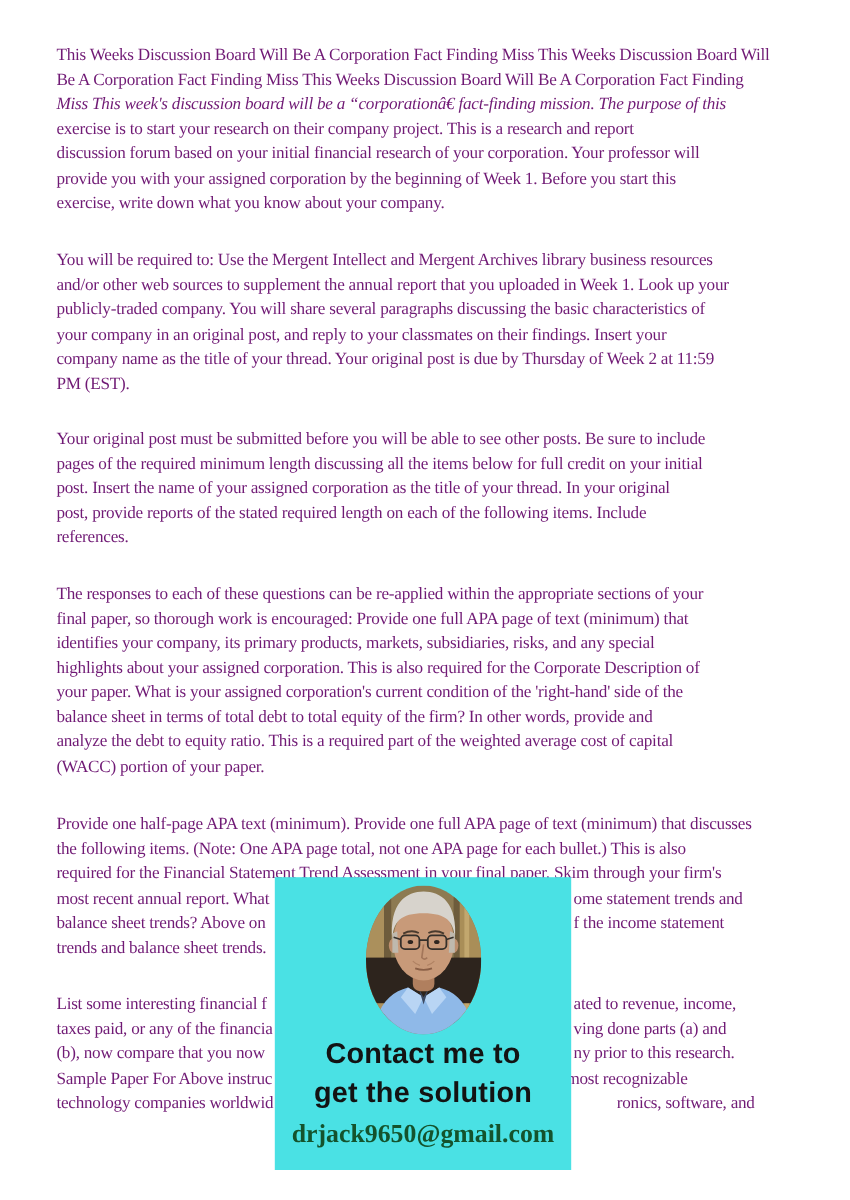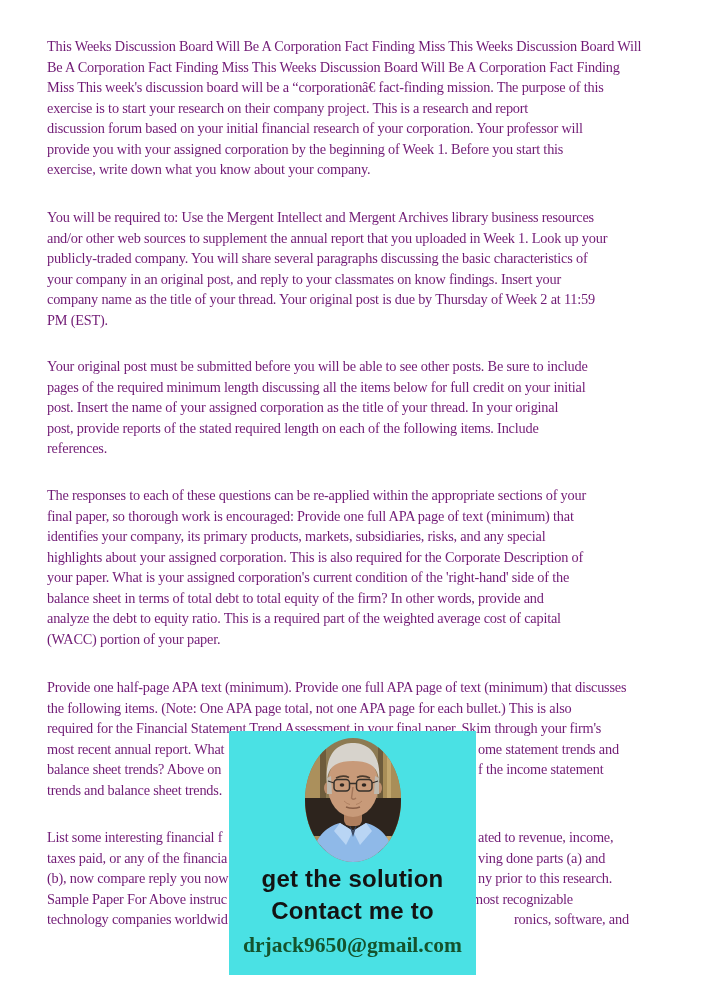--- a/index.html
+++ b/index.html
@@ -60,29 +60,29 @@
   }
 </style>
 </head>
 <body>
 
 <div id="page">
 
   <div>
       <div class="line" style="top: 36px;">This Weeks Discussion Board Will Be A Corporation Fact Finding Miss This Weeks Discussion Board Will</div>
       <div class="line" style="top: 56.5px;">Be A Corporation Fact Finding Miss This Weeks Discussion Board Will Be A Corporation Fact Finding</div>
-      <div class="line" style="top: 77px;">Miss This week's discussion board will be a “corporationâ€ fact-finding mission. The purpose of this</div>
+      <div class="line" style="top: 77px; font-style: italic;">Miss This week's discussion board will be a “corporationâ€ fact-finding mission. The purpose of this</div>
       <div class="line" style="top: 97.5px;">exercise is to start your research on their company project. This is a research and report</div>
       <div class="line" style="top: 118px;">discussion forum based on your initial financial research of your corporation. Your professor will</div>
       <div class="line" style="top: 138.5px;">provide you with your assigned corporation by the beginning of Week 1. Before you start this</div>
       <div class="line" style="top: 159px;">exercise, write down what you know about your company.</div>
       <div class="line" style="top: 207px;">You will be required to: Use the Mergent Intellect and Mergent Archives library business resources</div>
       <div class="line" style="top: 227.5px;">and/or other web sources to supplement the annual report that you uploaded in Week 1. Look up your</div>
       <div class="line" style="top: 248px;">publicly-traded company. You will share several paragraphs discussing the basic characteristics of</div>
-      <div class="line" style="top: 268.5px;">your company in an original post, and reply to your classmates on know findings. Insert your</div>
+      <div class="line" style="top: 268.5px;">your company in an original post, and reply to your classmates on their findings. Insert your</div>
       <div class="line" style="top: 289px;">company name as the title of your thread. Your original post is due by Thursday of Week 2 at 11:59</div>
       <div class="line" style="top: 309.5px;">PM (EST).</div>
       <div class="line" style="top: 356px;">Your original post must be submitted before you will be able to see other posts. Be sure to include</div>
       <div class="line" style="top: 376.5px;">pages of the required minimum length discussing all the items below for full credit on your initial</div>
       <div class="line" style="top: 397px;">post. Insert the name of your assigned corporation as the title of your thread. In your original</div>
       <div class="line" style="top: 417.5px;">post, provide reports of the stated required length on each of the following items. Include</div>
       <div class="line" style="top: 438px;">references.</div>
       <div class="line" style="top: 485px;">The responses to each of these questions can be re-applied within the appropriate sections of your</div>
       <div class="line" style="top: 505.5px;">final paper, so thorough work is encouraged: Provide one full APA page of text (minimum) that</div>
       <div class="line" style="top: 526px;">identifies your company, its primary products, markets, subsidiaries, risks, and any special</div>
@@ -92,21 +92,21 @@
       <div class="line" style="top: 608px;">analyze the debt to equity ratio. This is a required part of the weighted average cost of capital</div>
       <div class="line" style="top: 628.5px;">(WACC) portion of your paper.</div>
       <div class="line" style="top: 677px;">Provide one half-page APA text (minimum). Provide one full APA page of text (minimum) that discusses</div>
       <div class="line" style="top: 697.5px;">the following items. (Note: One APA page total, not one APA page for each bullet.) This is also</div>
       <div class="line" style="top: 718px;">required for the Financial Statement Trend Assessment in your final paper. Skim through your firm's</div>
       <div class="line" style="top: 738.5px;"><span>most recent annual report. What</span><span class="frag-right" style="left: 431px;">ome statement trends and</span></div>
       <div class="line" style="top: 759px;"><span>balance sheet trends? Above on</span><span class="frag-right" style="left: 431px;">f the income statement</span></div>
       <div class="line" style="top: 779.5px; text-align: right;">trends and balance sheet trends.</div>
       <div class="line" style="top: 827px;"><span>List some interesting financial f</span><span class="frag-right" style="left: 431px;">ated to revenue, income,</span></div>
       <div class="line" style="top: 847.5px;"><span>taxes paid, or any of the financia</span><span class="frag-right" style="left: 431px;">ving done parts (a) and</span></div>
-      <div class="line" style="top: 868px;"><span>(b), now compare reply you now</span><span class="frag-right" style="left: 431px; text-align: center;">ny prior to this research.</span></div>
+      <div class="line" style="top: 868px;"><span>(b), now compare that you now</span><span class="frag-right" style="left: 431px; text-align: center;">ny prior to this research.</span></div>
       <div class="line" style="top: 889px;"><span>Sample Paper For Above instruc</span><span class="frag-right" style="left: 425px;">most recognizable</span></div>
       <div class="line" style="top: 909px;"><span>technology companies worldwid</span><span class="frag-right" style="left: 452px; margin-left: 15px;">ronics, software, and</span></div>
     </div>
 
   <div id="overlay-card" style="background: rgb(74, 225, 228);">
     <div class="portrait-wrap">
       <svg width="96" height="124" viewBox="0 0 96 124">
         <defs>
           <clipPath id="ovalClip">
             <ellipse cx="48" cy="62" rx="48" ry="62"></ellipse>
@@ -141,19 +141,19 @@
           <path d="M29,45 L23,43" stroke="#35302b" stroke-width="1.3" fill="none"></path>
           <path d="M67,45 L73,43" stroke="#35302b" stroke-width="1.3" fill="none"></path>
           <path d="M48,49 L46.5,60 Q48.5,62.5 51,60" stroke="#a3765a" stroke-width="1.4" fill="none"></path>
           <path d="M41,69 Q48,71.5 55,69" stroke="#8a5f46" stroke-width="1.5" fill="none"></path>
           <path d="M39,63 Q42,66 45,66.5" stroke="#b08263" stroke-width="1" fill="none"></path>
           <path d="M57,63 Q54,66 51,66.5" stroke="#b08263" stroke-width="1" fill="none"></path>
         </g>
       </svg>
     </div>
     <div class="card-heading" style="color: rgb(19, 19, 19);">
+      <div>Contact me to</div>
       <div>get the solution</div>
-      <div>Contact me to</div>
     </div>
     <div class="card-email" style="color: #14532d;">drjack9650@gmail.com</div>
   </div>
 
 </div>
 
 </body></html>

